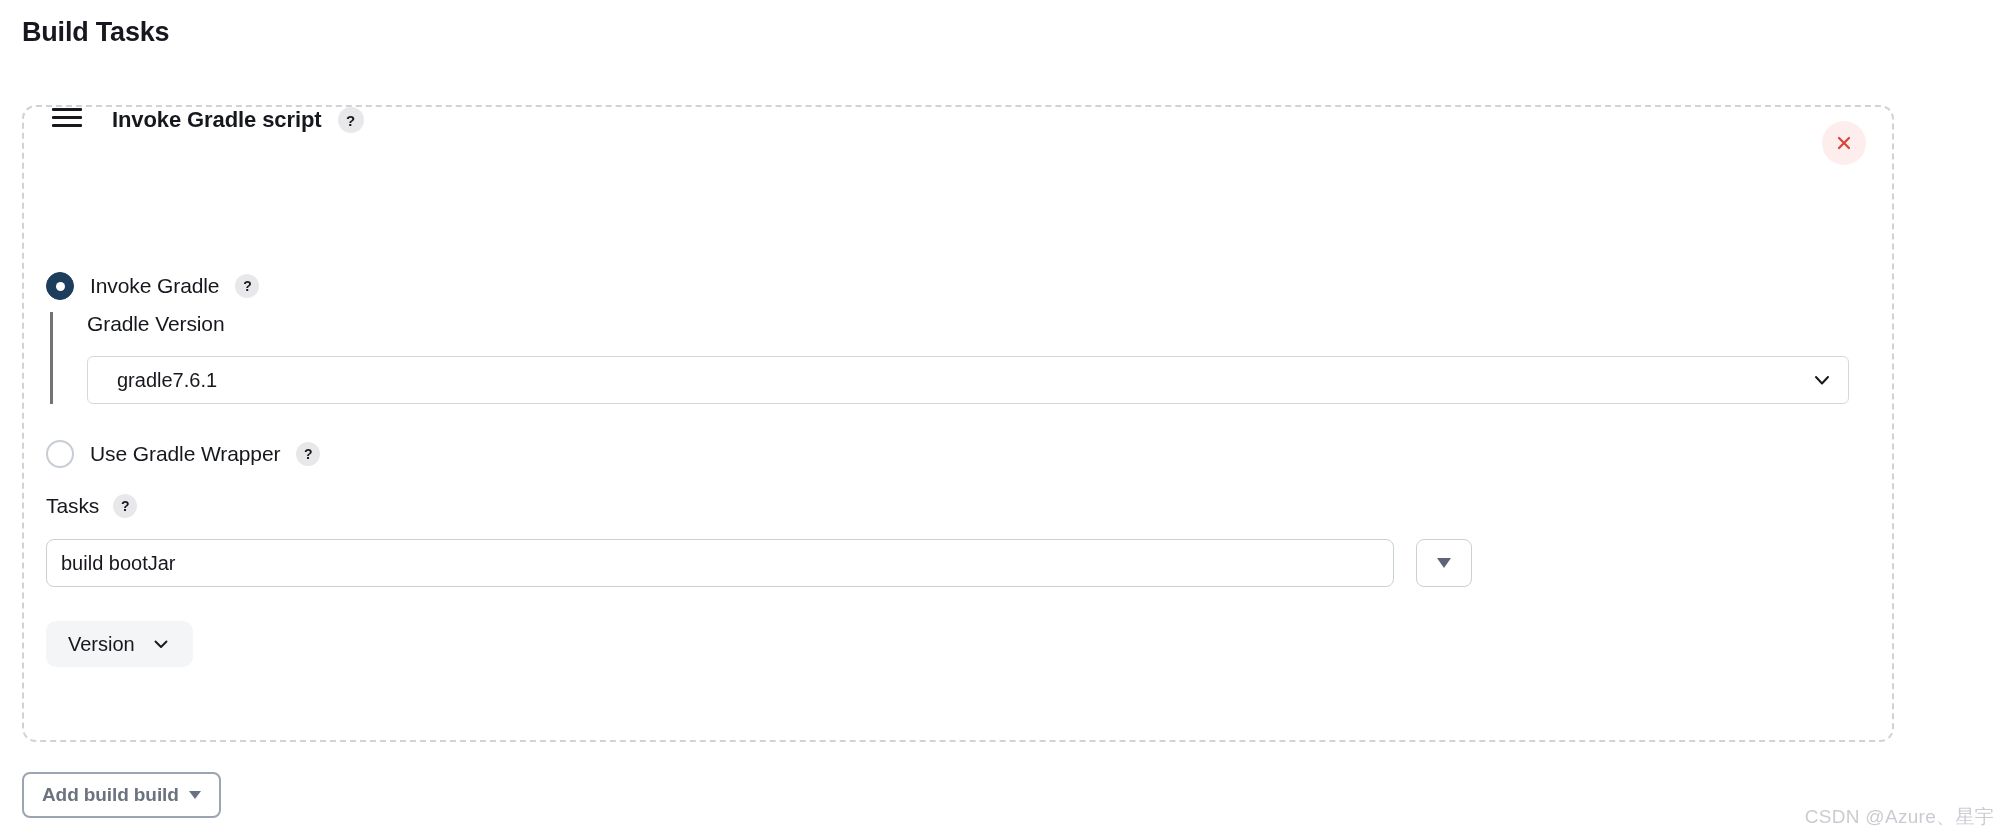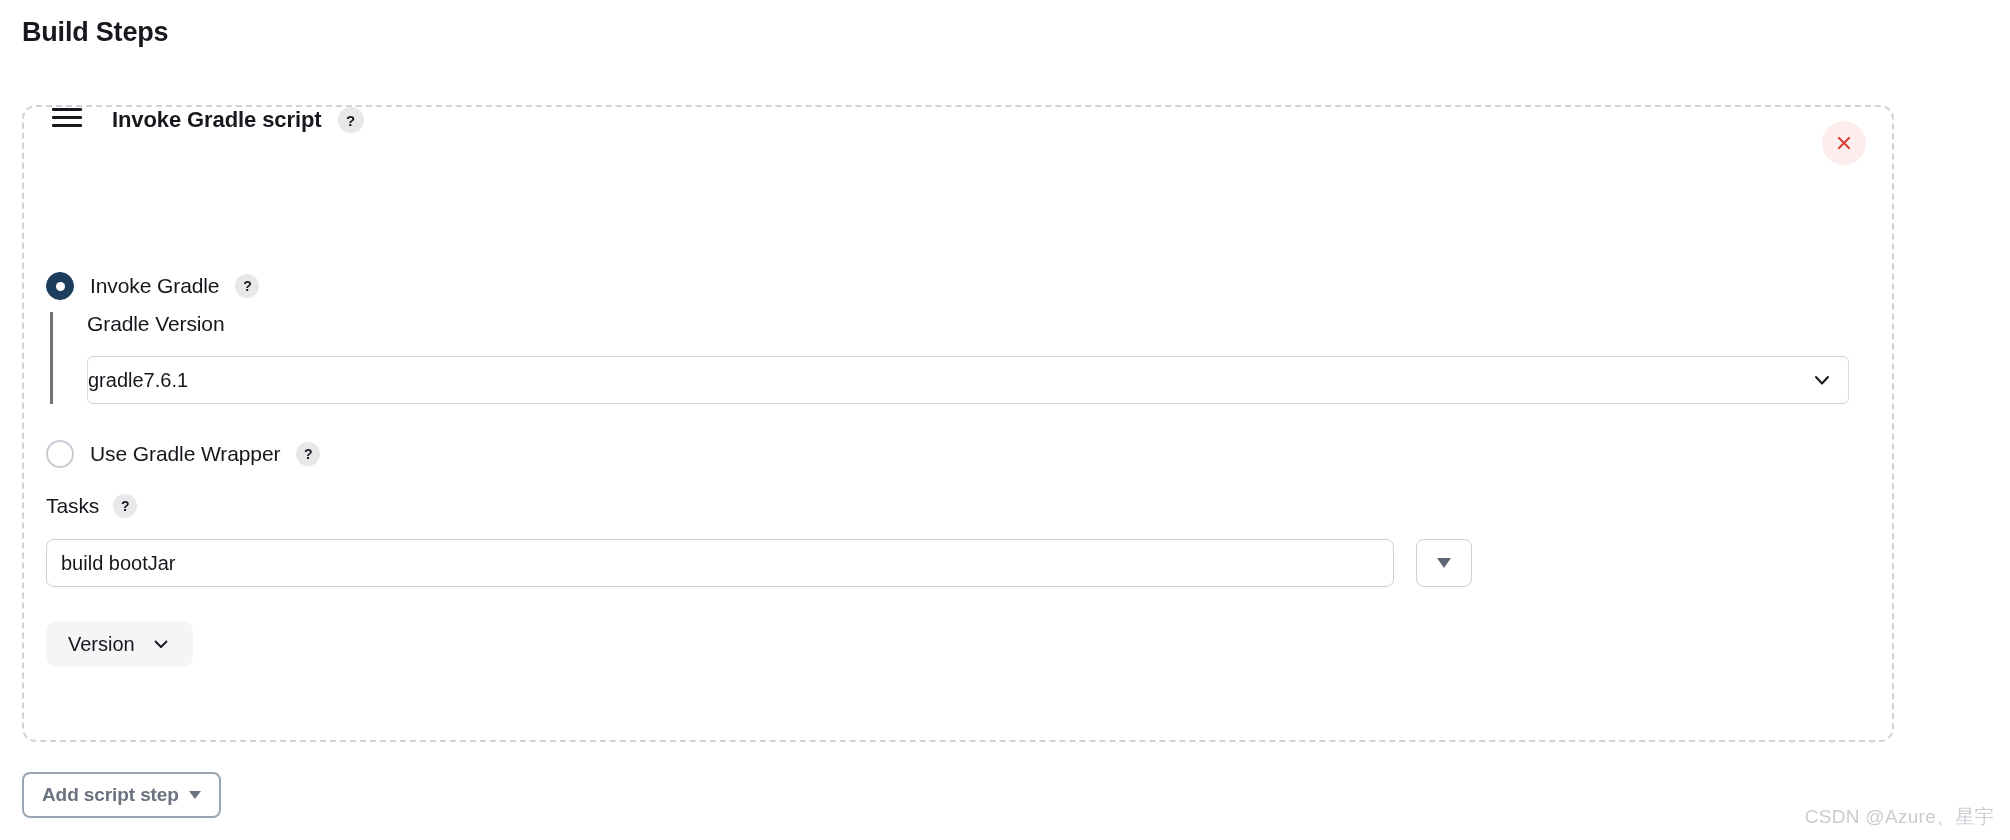--- a/index.html
+++ b/index.html
@@ -188,21 +188,21 @@
     height: 48px;
   }
   .select-box {
     width: 100%;
     height: 48px;
     border: 1px solid #d3dade;
     border-radius: 6px;
     background: #ffffff;
     display: flex;
     align-items: center;
-    padding: 0 0;
+    padding: 0 29px;
     font-size: 20px;
     color: #16181d;
     cursor: pointer;
   }
   .select-chevron {
     position: absolute;
     right: 16px;
     top: 50%;
     transform: translateY(-50%);
     pointer-events: none;
@@ -321,21 +321,21 @@
     color: #c9ccd1;
     letter-spacing: 0.3px;
     user-select: none;
   }
 </style>
 </head>
 <body>
 
 <div class="page">
 
-  <div class="page-title">Build Steps</div>
+  <div class="page-title">Build Tasks</div>
 
   <div class="build-step-card">
 
     <div class="card-header">
       <div class="drag-handle">
         <span></span>
           <span></span>
           <span></span>
       </div>
       <div class="card-title">Invoke Gradle script</div>
@@ -388,19 +388,19 @@
     <button class="advanced-btn">
       <span class="label">Version</span>
       <svg width="20" height="20" viewBox="0 0 20 20">
         <path d="M4.5 7.5 L10 13 L15.5 7.5" stroke="#16181d" stroke-width="1.9" fill="none" stroke-linecap="round" stroke-linejoin="round"></path>
       </svg>
     </button>
 
   </div>
 
   <button class="add-build-step">
-    <span class="label">Add script step</span>
+    <span class="label">Add build build</span>
     <span class="caret"></span>
   </button>
 
   <div class="watermark">CSDN @Azure、星宇</div>
 
 </div>
 
 </body></html>

